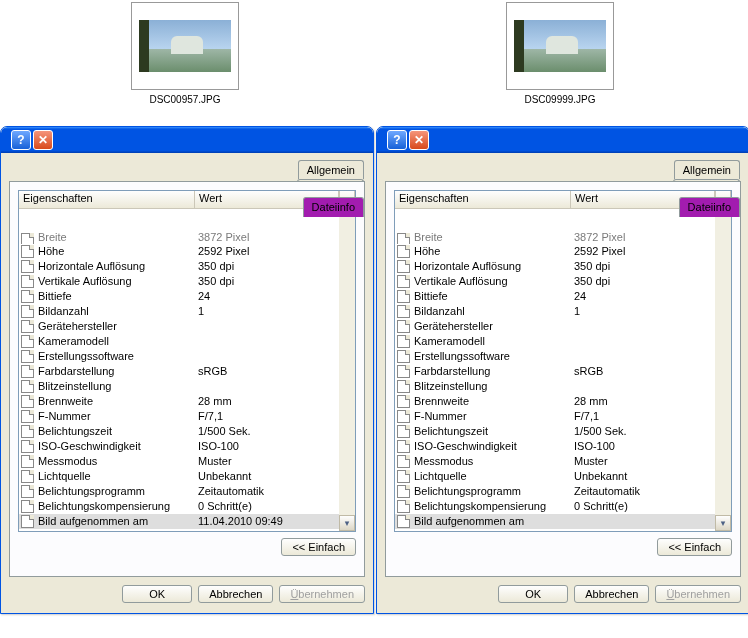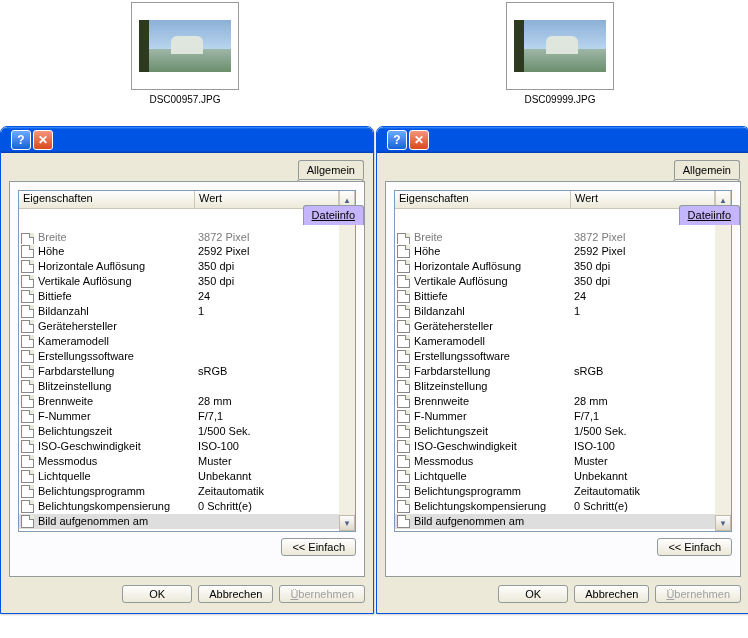--- a/index.html
+++ b/index.html
@@ -110,25 +110,24 @@
     background: #ece9d8;
     padding: 3px 8px;
     font-size: 11px;
     border-radius: 3px 3px 0 0;
     margin-right: 1px;
     position: relative;
     top: 1px;
     color: #000;
   }
   .tab.active {
-    background: #c4b5fd;
+    background: #a21caf;
     z-index: 2;
-    top: 8px;
+    top: 0;
     padding-bottom: 4px;
-    text-decoration: underline;
   }
   .tab-panel {
     border: 1px solid #919b9c;
     background: #fcfcfe;
     margin: 0 8px;
     height: 396px;
     box-sizing: border-box;
     padding: 8px;
     position: relative;
   }
@@ -379,20 +378,21 @@
             <div class="val-text">Zeitautomatik</div>
           </div>
           <div class="row">
             <div class="doc-icon"></div>
             <div class="prop-text">Belichtungskompensierung</div>
             <div class="val-text">0 Schritt(e)</div>
           </div>
           <div class="row highlight">
             <div class="doc-icon"></div>
             <div class="prop-text">Bild aufgenommen am</div>
+            <div class="val-text">11.04.2010 09:49</div>
           </div>
         </div>
       <div class="scroll-vert">
         <div class="scroll-btn scroll-down">▾</div>
       </div>
     </div>
     <div class="simple-row">
       <div class="button">&lt;&lt; Einfach</div>
     </div>
   </div>

